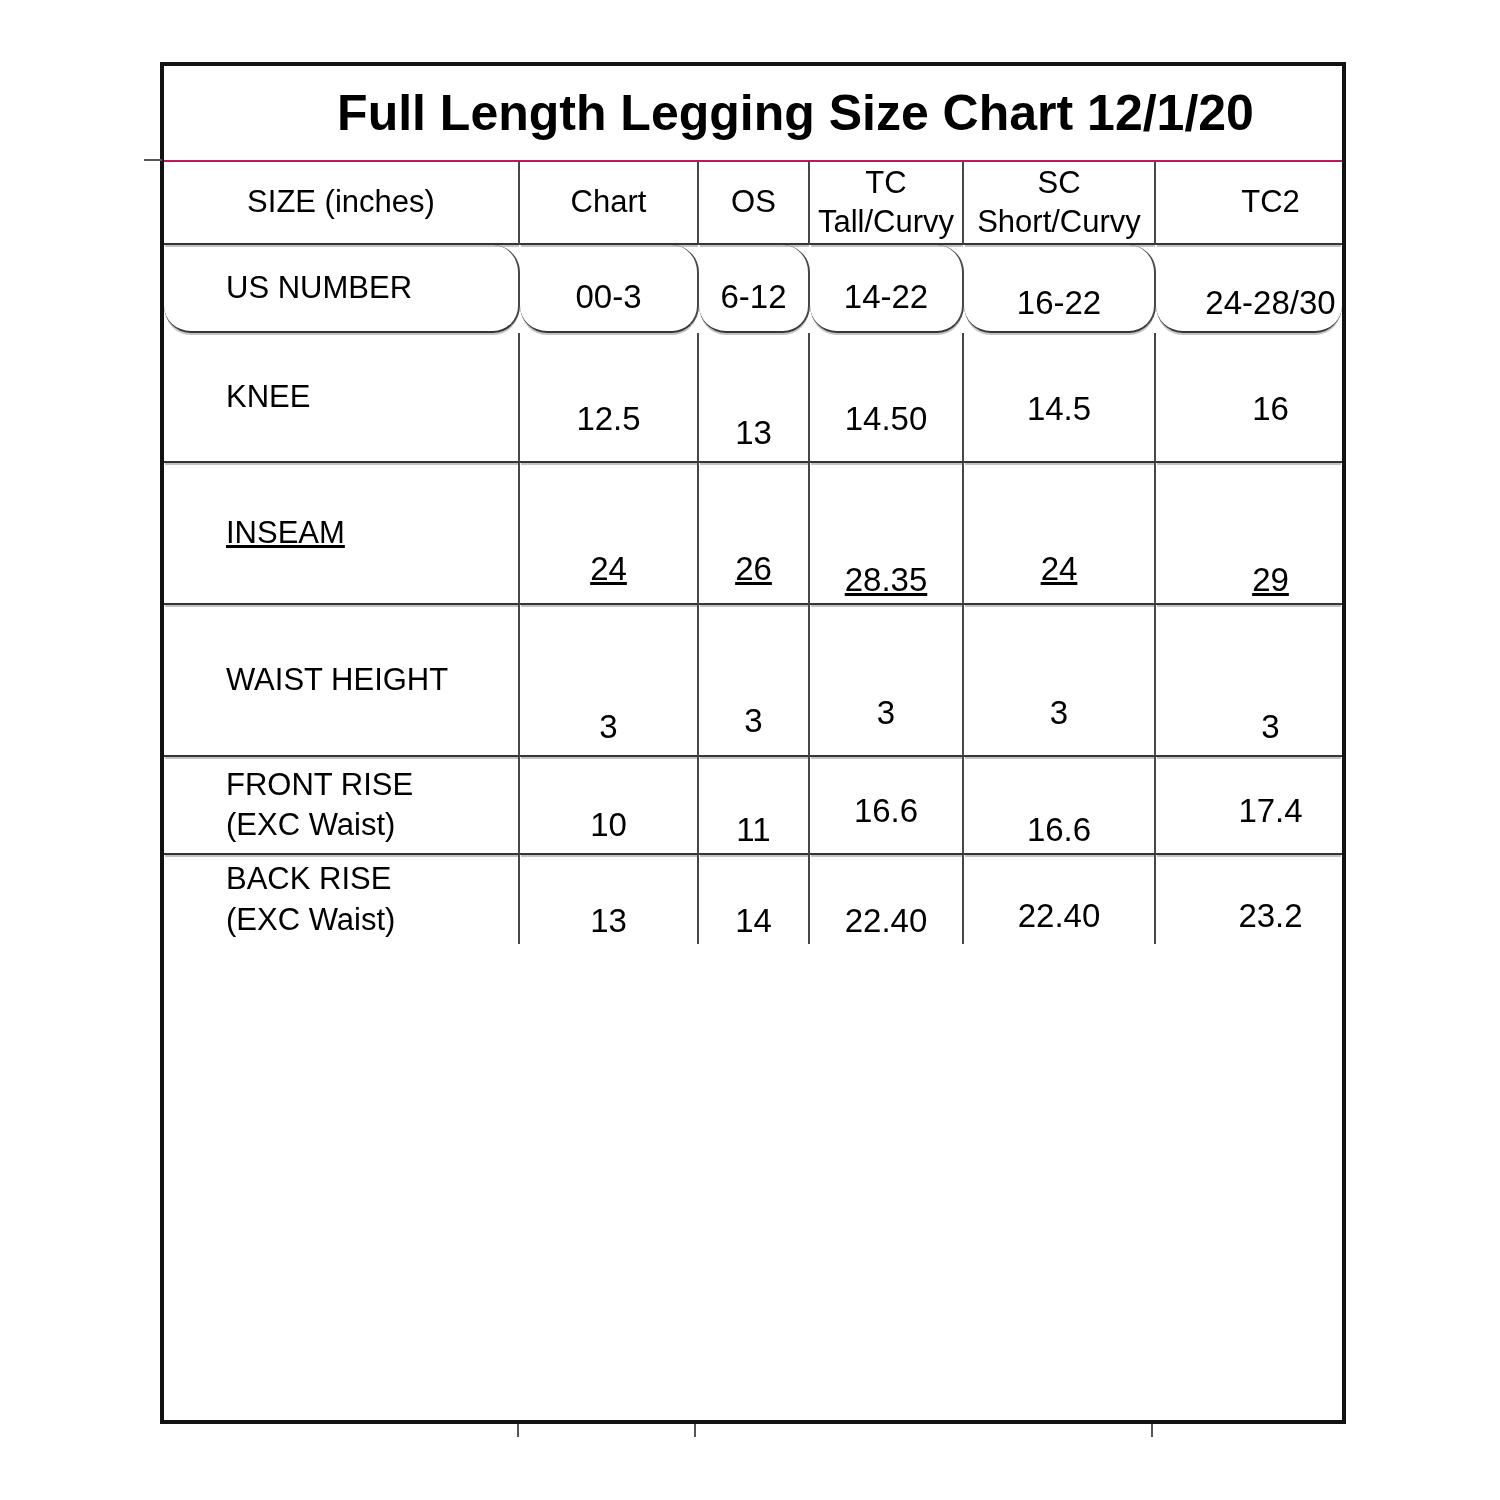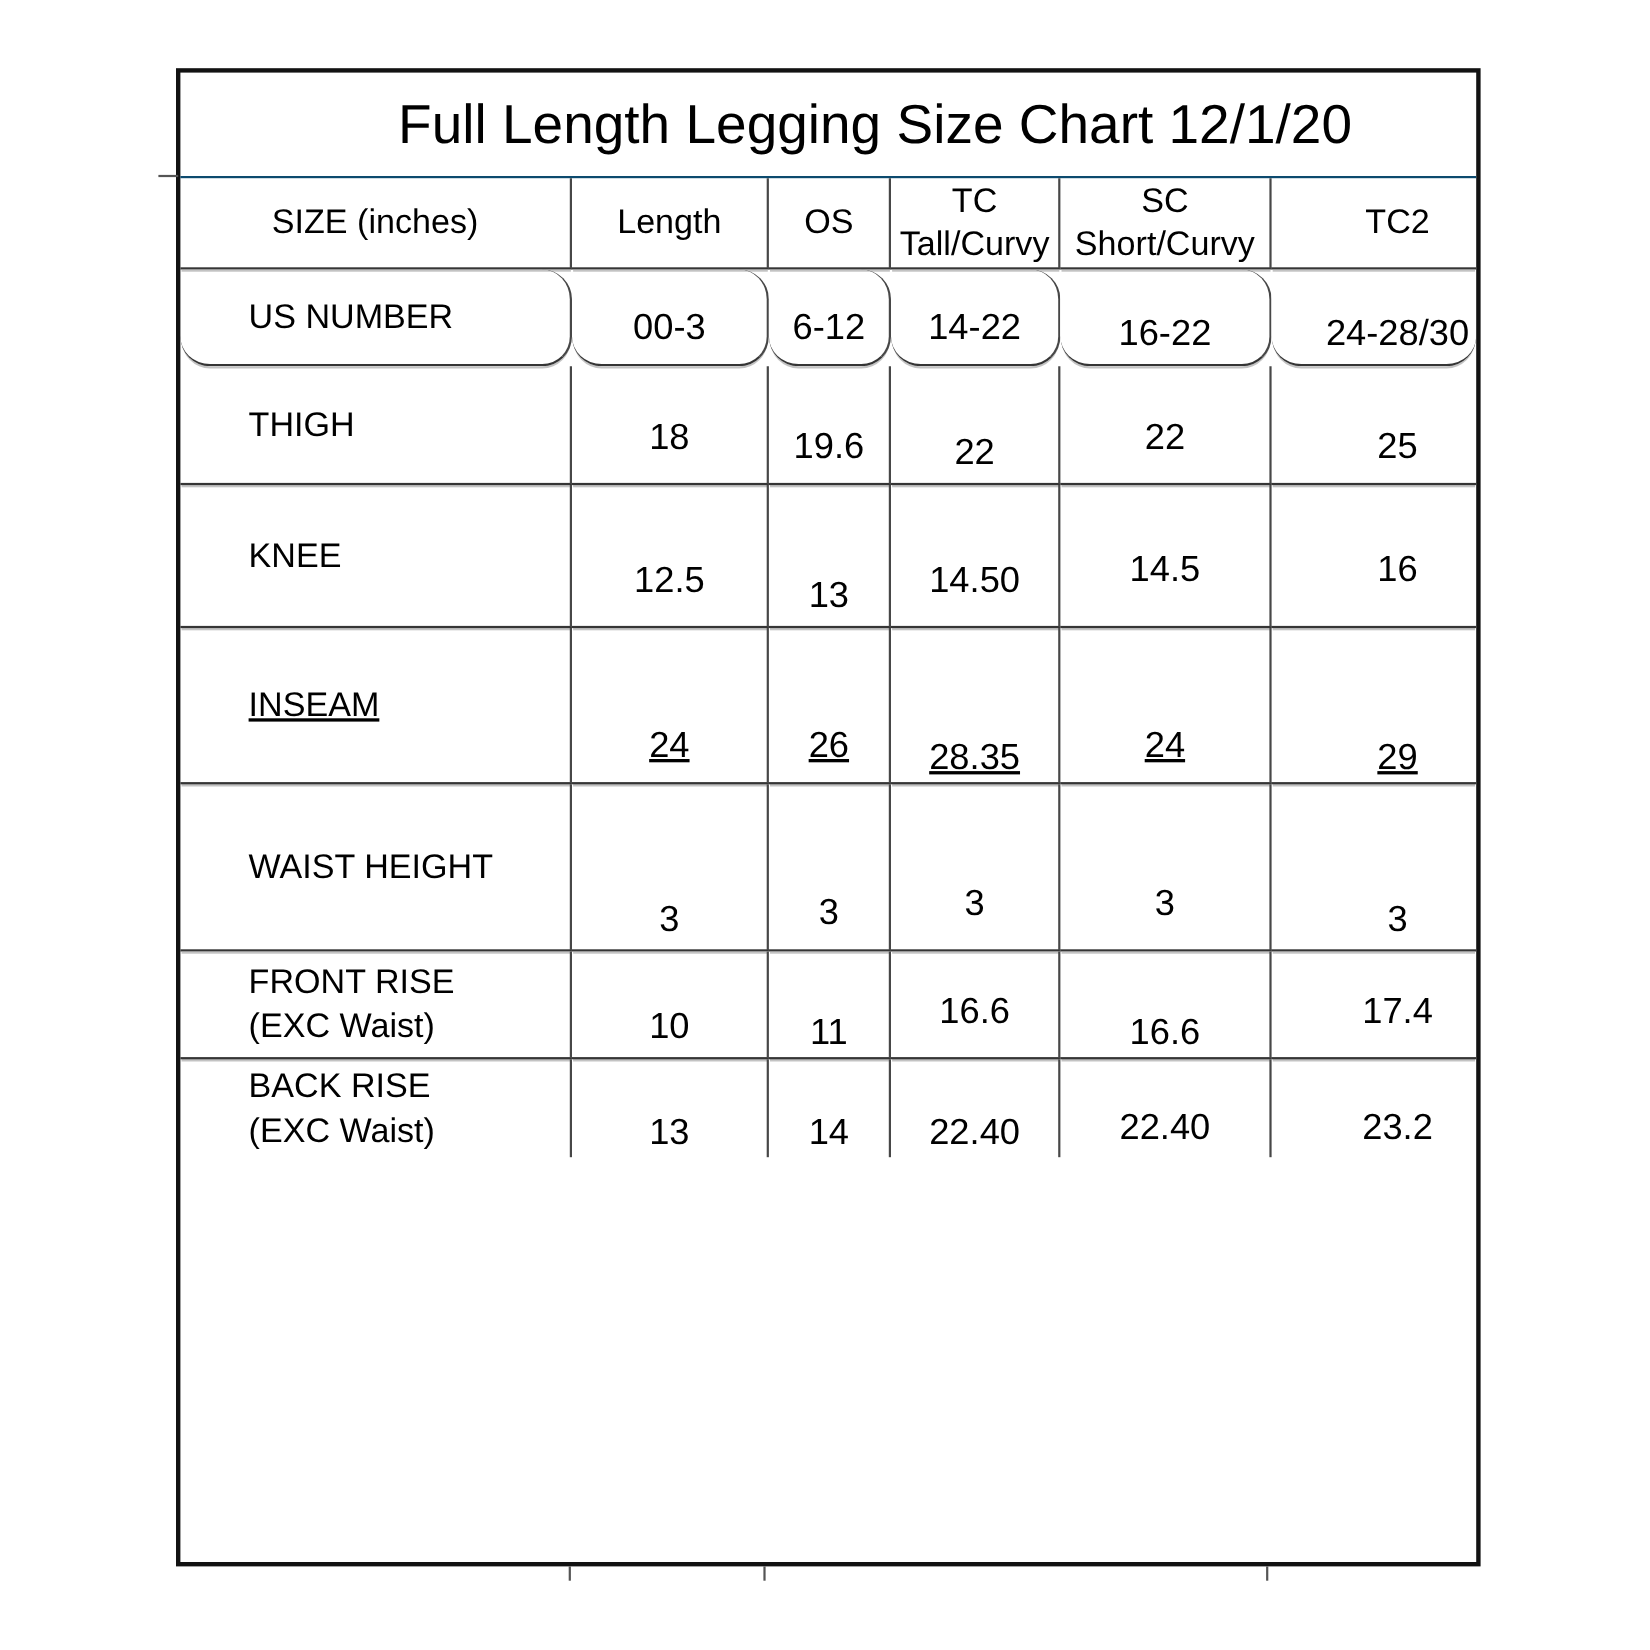--- a/index.html
+++ b/index.html
@@ -13,26 +13,27 @@
 
   .chart {
     position:absolute; left:160px; top:62px;
     width:1186px; height:1362px;
     border:4px solid #121212;
     box-sizing:border-box;
     background:#fff;
   }
   .chart-title {
     height:94px;
-    border-bottom:2px solid #0c4a6e;
+    border-bottom:2px solid #be185d;
     display:flex; align-items:center; justify-content:center;
     padding-left:85px;
     font-size:50px;
     letter-spacing:0px;
     white-space:nowrap;
+    font-weight:bold;
   }
   table.size-table {
     border-collapse:separate; border-spacing:0;
     table-layout:fixed; width:100%;
   }
   td {
     box-sizing:border-box;
     border-right:2px solid #474747;
     border-bottom:2px solid #353535;
     box-shadow:0 3px 0 -1px rgba(135,135,135,0.5);
@@ -87,49 +88,41 @@
         <col style="width:356px">
           <col style="width:179px">
           <col style="width:111px">
         <col style="width:154px">
           <col style="width:192px">
           <col style="width:186px">
       </colgroup>
       <tbody>
         <tr class="rh-header">
           <td class="header-cell">SIZE (inches)</td>
-          <td class="header-cell">Length</td>
+          <td class="header-cell">Chart</td>
           <td class="header-cell">OS</td>
           <td class="header-cell">TC
 Tall/Curvy</td>
           <td class="header-cell">SC
 Short/Curvy</td>
           <td class="header-cell">TC2</td>
         </tr>
 
 
         <tr class="rh-usnumber">
           <td class="label-cell">US NUMBER</td>
           <td class="value-cell pb2">00-3</td>
           <td class="value-cell pb2">6-12</td>
           <td class="value-cell pb2">14-22</td>
           <td class="value-cell pb1">16-22</td>
           <td class="value-cell pb1">24-28/30</td>
         </tr>
 
 
 
-        <tr class="rh-thigh">
-          <td class="label-cell">THIGH</td>
-          <td class="value-cell pb3">18</td>
-          <td class="value-cell pb2">19.6</td>
-          <td class="value-cell pb1">22</td>
-          <td class="value-cell pb3">22</td>
-          <td class="value-cell pb2">25</td>
-        </tr>
 
         <tr class="rh-knee">
           <td class="label-cell">KNEE</td>
           <td class="value-cell pb3">12.5</td>
           <td class="value-cell pb1">13</td>
           <td class="value-cell pb3">14.50</td>
           <td class="value-cell pb4">14.5</td>
           <td class="value-cell pb4">16</td>
         </tr>
 

